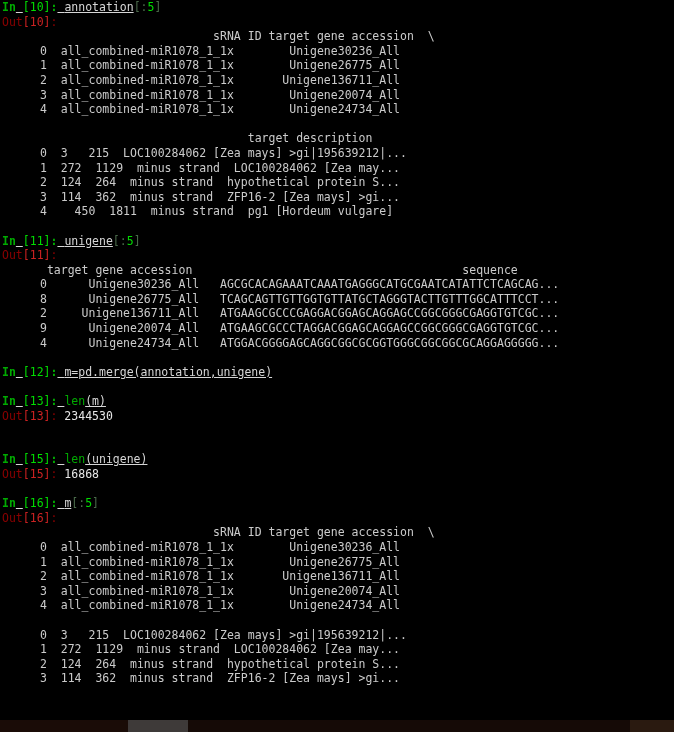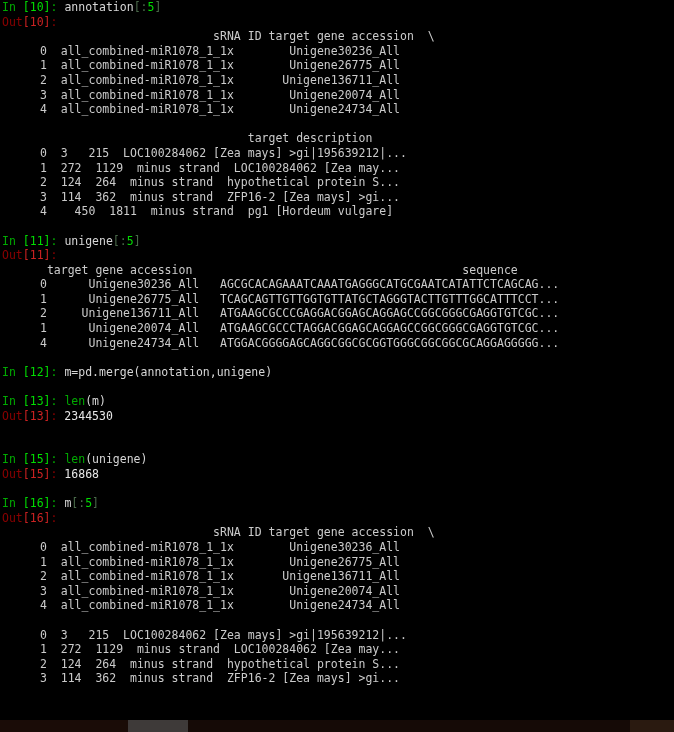--- a/index.html
+++ b/index.html
@@ -30,26 +30,26 @@
     font-size: 11.5px;
     line-height: 14.6px;
     height: 14.6px;
     white-space: pre;
     color: #cfcfcf;
     letter-spacing: 0px;
     padding-left: 2px;
     font-weight: normal;
   }
   .blank { color: transparent; }
-  .in-kw      { color: #00aa00; }
+  .in-kw      { color: #00aa00; font-weight: bold; }
   .in-num     { color: #00dd00; }
   .out-kw     { color: #8b0000; }
   .out-num    { color: #cc2222; }
   .punct      { color: #4a6a4a; }
-  .code       { color: #d6d6d6; }
+  .code       { color: #d6d6d6; text-decoration: underline; }
   .builtin    { color: #00aa00; }
   .outval     { color: #e6e6e6; }
   .data       { color: #cbcbcb; padding-left: 40px; }
 
   #taskbar {
     position: absolute;
     left: 0;
     top: 720px;
     width: 674px;
     height: 12px;
@@ -85,23 +85,23 @@
   <div class="line data">3  114  362  minus strand  ZFP16-2 [Zea mays] &gt;gi...</div>
   <div class="line data">4    450  1811  minus strand  pg1 [Hordeum vulgare]</div>
   <div class="line blank"> </div>
 
   <div class="line"><span class="in-kw">In</span><span class="code"> </span><span class="in-num">[11]</span><span class="in-kw">:</span><span class="code"> </span><span class="code">unigene</span><span class="punct">[:</span><span class="in-num">5</span><span class="punct">]</span></div>
 
   <div class="line"><span class="out-kw">Out</span><span class="out-num">[11]</span><span class="out-kw">:</span></div>
 
   <div class="line data"> target gene accession                                       sequence</div>
   <div class="line data">0      Unigene30236_All   AGCGCACAGAAATCAAATGAGGGCATGCGAATCATATTCTCAGCAG...</div>
-  <div class="line data">1      Unigene26775_All   TCAGCAGTTGTTGGTGTTATGCTAGGGTACTTGTTTGGCATTTCCT...</div>
+  <div class="line data">8      Unigene26775_All   TCAGCAGTTGTTGGTGTTATGCTAGGGTACTTGTTTGGCATTTCCT...</div>
   <div class="line data">2     Unigene136711_All   ATGAAGCGCCCGAGGACGGAGCAGGAGCCGGCGGGCGAGGTGTCGC...</div>
-  <div class="line data">1      Unigene20074_All   ATGAAGCGCCCTAGGACGGAGCAGGAGCCGGCGGGCGAGGTGTCGC...</div>
+  <div class="line data">9      Unigene20074_All   ATGAAGCGCCCTAGGACGGAGCAGGAGCCGGCGGGCGAGGTGTCGC...</div>
   <div class="line data">4      Unigene24734_All   ATGGACGGGGAGCAGGCGGCGCGGTGGGCGGCGGCGCAGGAGGGGG...</div>
   <div class="line blank"> </div>
 
   <div class="line"><span class="in-kw">In</span><span class="code"> </span><span class="in-num">[12]</span><span class="in-kw">:</span><span class="code"> </span><span class="code">m=pd.merge(annotation,unigene)</span></div>
 
   <div class="line blank"> </div>
 
   <div class="line"><span class="in-kw">In</span><span class="code"> </span><span class="in-num">[13]</span><span class="in-kw">:</span><span class="code"> </span><span class="builtin">len</span><span class="code">(m)</span></div>
 
   <div class="line"><span class="out-kw">Out</span><span class="out-num">[13]</span><span class="out-kw">:</span><span class="outval"> </span><span class="outval">2344530</span></div>

